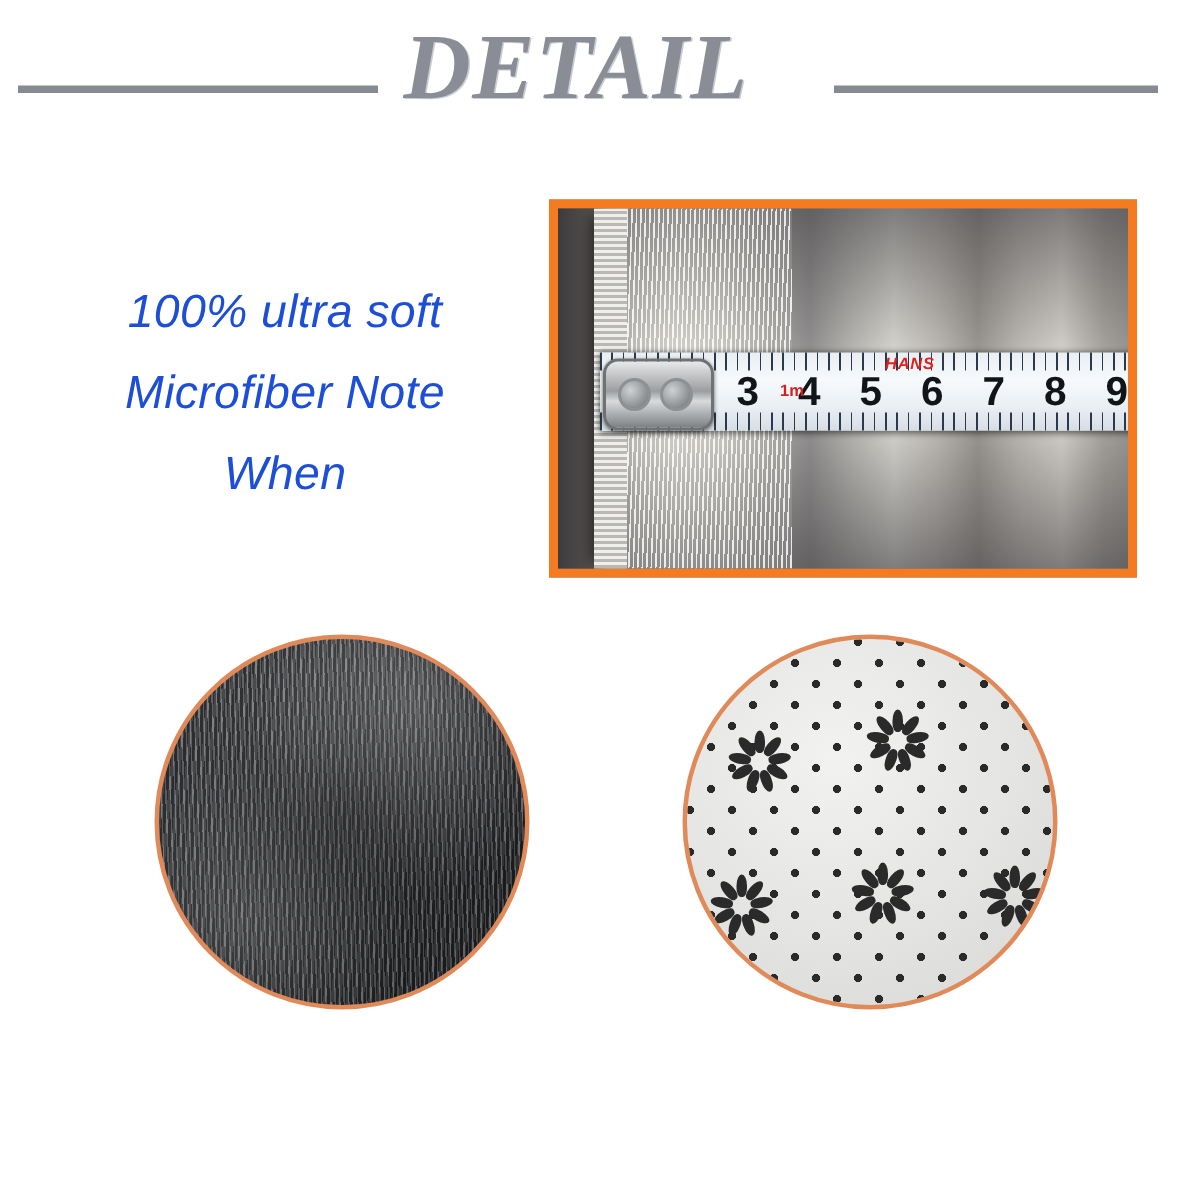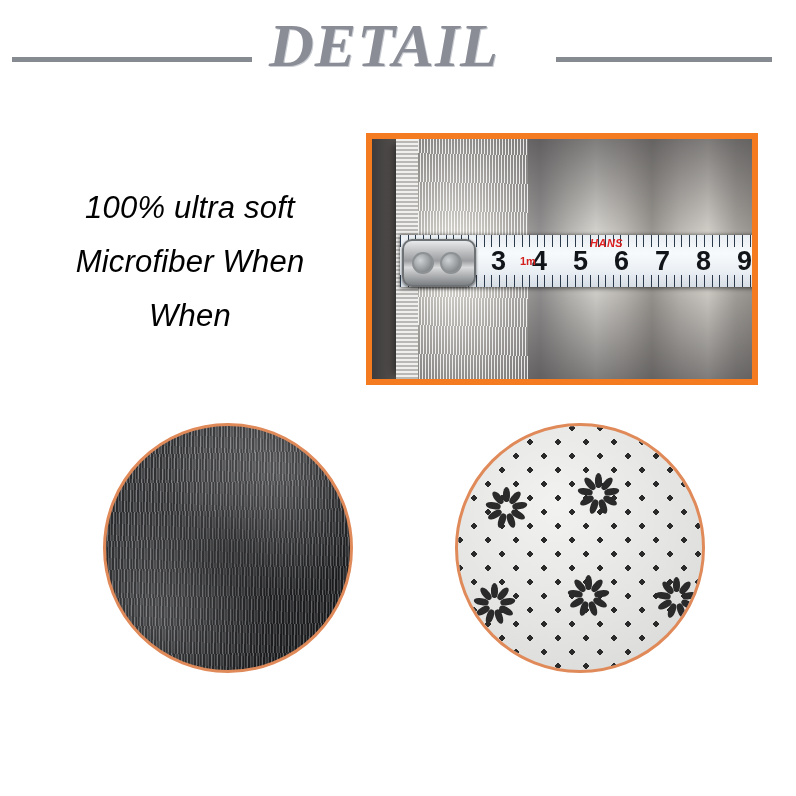--- a/index.html
+++ b/index.html
@@ -47,21 +47,21 @@
 
   
   #headline {
     position: absolute;
     left: 16px; top: 181px;
     width: 348px;
     text-align: center;
     font-style: italic;
     font-size: 31px;
     line-height: 54px;
-    color: #000000;
+    color: #1d4ed8;
     letter-spacing: 0.2px;
   }
   #headline div { white-space: nowrap; }
   #headline .ln3 { text-align: center; }
 
   
   #photo-frame {
     position: absolute;
     left: 366px; top: 133px;
     width: 392px; height: 252px;
@@ -266,21 +266,21 @@
   <div id="bg-tint"></div>
 
   <div id="header">
     <div class="rule" id="rule-left"></div>
     <div class="rule" id="rule-right"></div>
     <div id="detail-title">DETAIL</div>
   </div>
 
   <div id="headline">
     <div class="ln1">100% ultra soft</div>
-    <div class="ln2">Microfiber When</div>
+    <div class="ln2">Microfiber Note</div>
     <div class="ln3">When</div>
   </div>
 
   <div id="photo-frame">
     <div id="photo-inner"></div>
     <div id="photo-shade-top"></div>
     <div id="photo-shade-bot"></div>
     <div id="rug-edge-dark"></div>
     <div id="rug-binding"></div>
     <div id="rug-fringe"></div>

